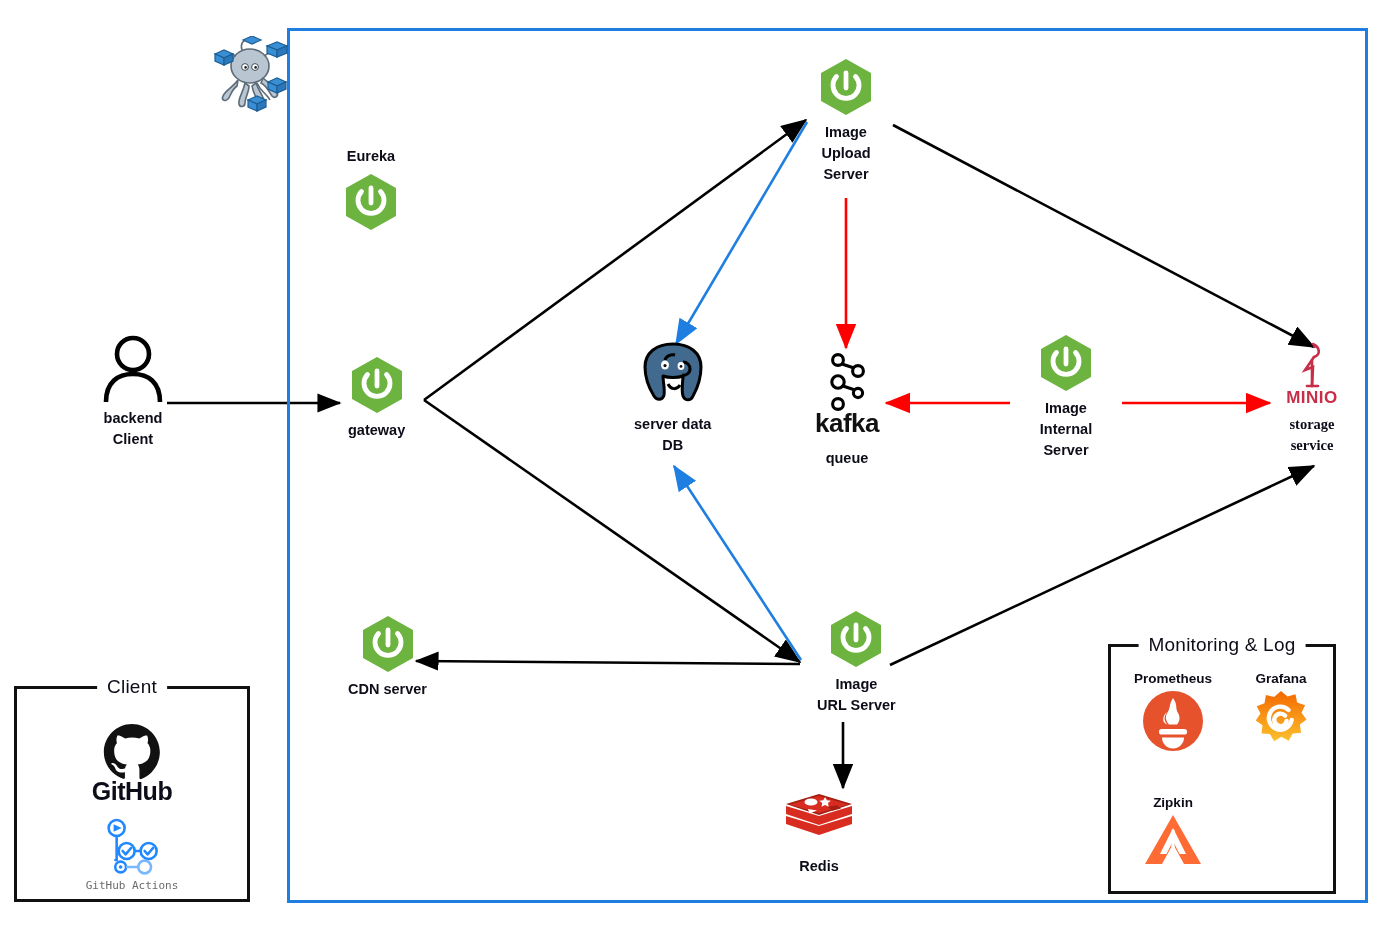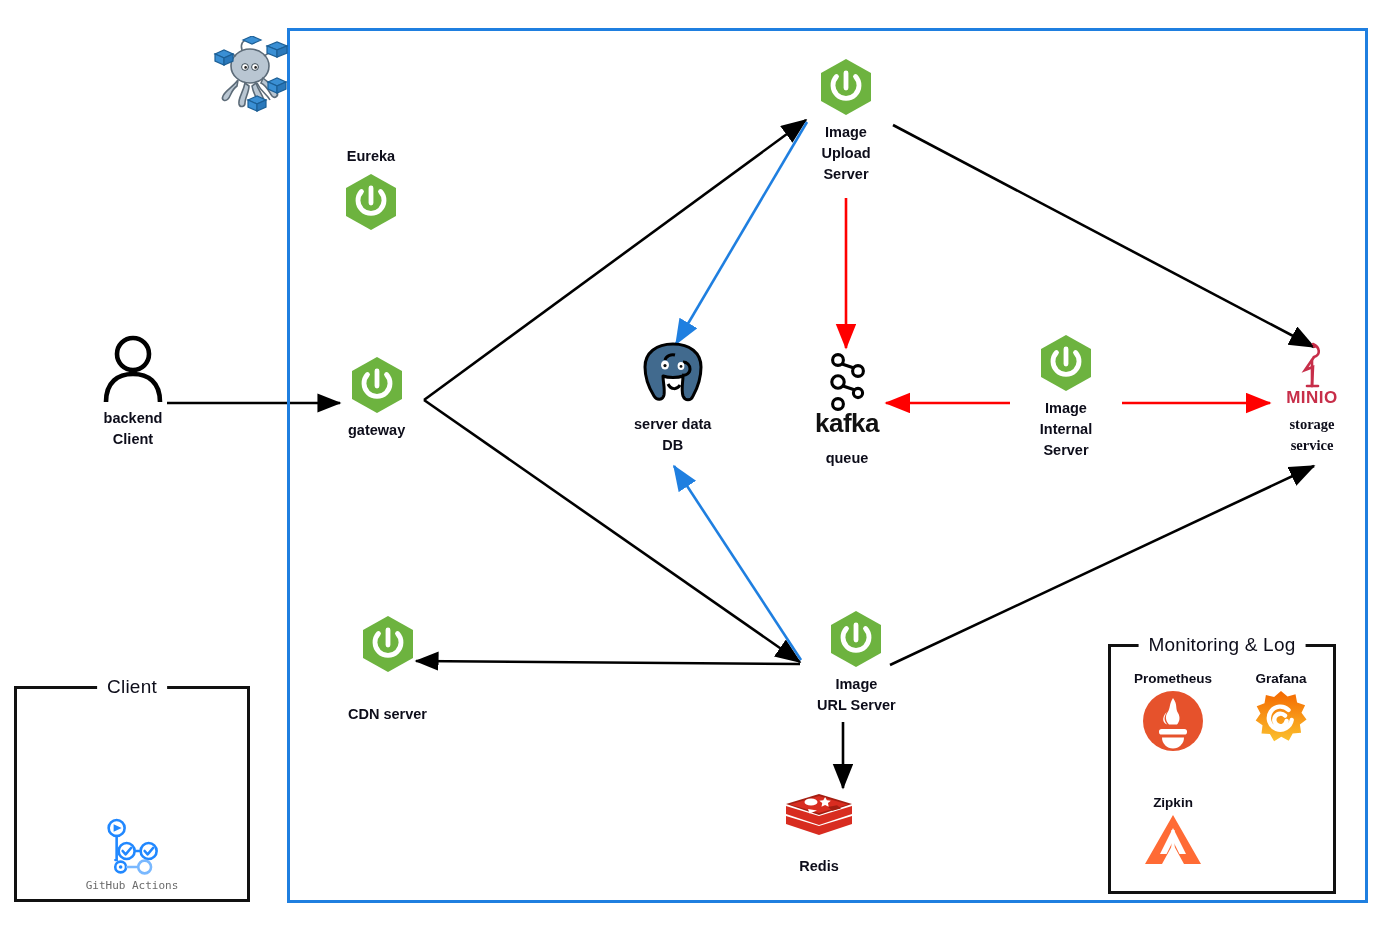--- a/index.html
+++ b/index.html
@@ -166,21 +166,21 @@
     <div class="caption above">Eureka</div>
     <div class="spring">
       <svg width="54" height="58" viewBox="0 0 54 58">
         <polygon points="27,1 52,15 52,43 27,57 2,43 2,15" fill="#6DB33F"></polygon>
         <path d="M27 15 v15" stroke="#fff" stroke-width="4.8" stroke-linecap="round"></path>
         <path d="M17.5 18.5 A13 13 0 1 0 36.5 18.5" fill="none" stroke="#fff" stroke-width="4.8" stroke-linecap="round"></path>
       </svg>
     </div>
   </div>
 
-  <div class="node" style="left:348px; top:615px;gap:25px;">
+  <div class="node" style="left:348px; top:615px;">
     <div class="spring">
       <svg width="54" height="58" viewBox="0 0 54 58">
         <polygon points="27,1 52,15 52,43 27,57 2,43 2,15" fill="#6DB33F"></polygon>
         <path d="M27 15 v15" stroke="#fff" stroke-width="4.8" stroke-linecap="round"></path>
         <path d="M17.5 18.5 A13 13 0 1 0 36.5 18.5" fill="none" stroke="#fff" stroke-width="4.8" stroke-linecap="round"></path>
       </svg>
     </div>
     <div class="caption">CDN server</div>
   </div>
 
@@ -290,20 +290,31 @@
         <path d="M26 19 l9 1.6 -7.4 3 z"></path>
       </g>
       <path d="M46 17 l9-1.8 4 3.2 -8.6 2.4 z" fill="#A41E11"></path>
     </svg>
     <div class="caption" style="margin-top:8px;">Redis</div>
   </div>
 
   <div class="panel" id="tools-panel">
     <div class="panel-title">Client</div>
 
+    <div class="tool-item" style="left:50%; top:32px; transform:translateX(-50%);">
+      <svg width="62" height="62" viewBox="0 0 62 62">
+        <path fill="#111" d="M31 3 C15.5 3 3 15.6 3 31.1 c0 12.4 8 22.9 19.2 26.6 1.4.3 1.9-.6 1.9-1.3
+          0-.7 0-2.7 0-5.2 -7.8 1.7-9.4-3.3-9.4-3.3 -1.3-3.2-3.1-4.1-3.1-4.1 -2.6-1.7.2-1.7.2-1.7
+          2.8.2 4.3 2.9 4.3 2.9 2.5 4.3 6.6 3.1 8.2 2.3 .3-1.8 1-3.1 1.8-3.8 -6.2-.7-12.8-3.1-12.8-13.9
+          0-3.1 1.1-5.6 2.9-7.5 -.3-.7-1.3-3.6.3-7.5 0 0 2.4-.8 7.8 2.9 2.3-.6 4.7-1 7.1-1 2.4 0 4.8.3 7.1 1
+          5.4-3.7 7.8-2.9 7.8-2.9 1.6 3.9.6 6.8.3 7.5 1.8 2 2.9 4.5 2.9 7.5 0 10.8-6.6 13.2-12.8 13.9
+          1 .9 1.9 2.6 1.9 5.3 0 3.8 0 6.9 0 7.9 0 .8.5 1.7 1.9 1.4C51 54 59 43.5 59 31.1 59 15.6 46.5 3 31 3 z"></path>
+      </svg>
+      <div class="tool-label" style="font-size:25px; letter-spacing:-.5px; margin-top:-6px;">GitHub</div>
+    </div>
 
     <div class="tool-item" style="left:50%; top:129px; transform:translateX(-50%);">
       <svg width="62" height="58" viewBox="0 0 62 58">
         <g fill="none" stroke="#2188FF" stroke-width="2.6">
           <circle cx="16" cy="10" r="8"></circle>
           <circle cx="26" cy="33" r="8"></circle>
           <circle cx="48" cy="33" r="8"></circle>
           <circle cx="20" cy="49" r="5.4"></circle>
           <circle cx="44" cy="49" r="6.4" stroke="#79b8ff"></circle>
           <path d="M16 18 L16 42 L14.8 42" stroke-linecap="round"></path>

